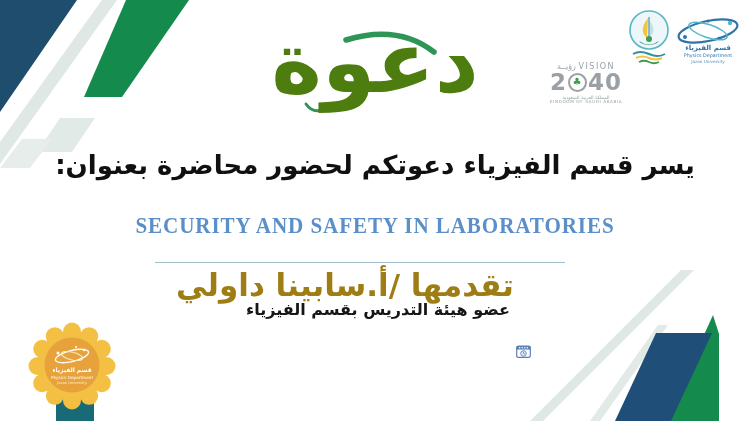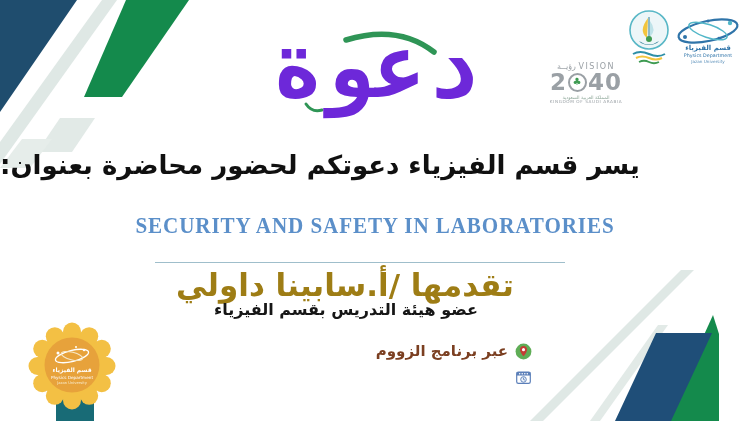--- a/index.html
+++ b/index.html
@@ -1,39 +1,39 @@
 <!DOCTYPE html>
 <html lang="ar"><head>
 <meta charset="utf-8">
 <style>
   html,body{margin:0;padding:0;background:#fff;}
   .canvas{position:relative;width:750px;height:421px;background:#ffffff;overflow:hidden;
           font-family:"DejaVu Sans",sans-serif;}
   .decor{position:absolute;inset:0;z-index:0;pointer-events:none;}
 
   
-  .callig{position:absolute;top:14px;left:0;width:100%;height:120px;text-align:center;
-          line-height:120px;font-size:86px;font-weight:bold;color:#6d28d9;z-index:1;font-family:Liberation Mono, monospace;}
+  .callig{position:absolute;top:2px;left:0;width:100%;height:120px;text-align:center;
+          line-height:120px;font-size:86px;font-weight:bold;color:#4d7c0f;z-index:1;}
 
   
-  .heading{position:absolute;top:150px;left:0;width:100%;text-align:left;direction:rtl;
+  .heading{position:absolute;top:150px;left:0;width:100%;text-align:center;direction:rtl;
            font-size:26px;font-weight:bold;color:#101010;z-index:1;}
 
   
   .entitle{position:absolute;top:212px;left:0;width:100%;text-align:center;
            font-family:"Liberation Serif",serif;font-weight:bold;font-size:24px;
            letter-spacing:1px;color:#5B8FC9;transform:scaleX(.88);transform-origin:center;z-index:1;}
 
   .divider{position:absolute;top:262px;left:155px;width:410px;height:0;
            border-top:1.5px solid #9FBECB;z-index:1;}
 
   .presenter{position:absolute;top:267px;left:0;width:690px;text-align:center;direction:rtl;
              font-size:31px;font-weight:bold;color:#9E7D15;z-index:1;}
   .role{position:absolute;top:300px;left:0;width:692px;text-align:center;direction:rtl;
-        font-size:16px;font-weight:bold;color:#161616;z-index:1;}
+        font-size:16px;font-weight:bold;color:#161616;z-index:1;padding-left:32px;}
 
   
   .details{position:absolute;top:341px;right:218px;direction:rtl;z-index:1;}
   .drow{display:flex;align-items:center;gap:7px;margin-bottom:6px;height:20px;
         font-size:15px;font-weight:bold;color:#7B3F21;white-space:nowrap;}
   .dicon{width:17px;height:17px;flex:0 0 17px;display:inline-block;}
 
   
   .vision{position:absolute;top:14px;left:543px;width:86px;text-align:center;
           color:#9AA0A5;z-index:1;line-height:1.15;margin-top:48px;}
@@ -120,28 +120,20 @@
   <div class="entitle">SECURITY AND SAFETY IN LABORATORIES</div>
 
   <div class="divider"></div>
 
   <div class="presenter">تقدمها /أ.سابينا داولي</div>
   <div class="role">عضو هيئة التدريس بقسم الفيزياء</div>
 
   <div class="details">
     <div class="drow">
       <svg class="dicon" viewBox="0 0 20 20">
-        <circle cx="10" cy="10" r="9.3" fill="#5FAD56"></circle>
-        <path d="M10 3.5 C7.4 3.5 5.8 5.4 5.8 7.8 C5.8 10.8 10 15.5 10 15.5 C10 15.5 14.2 10.8 14.2 7.8 C14.2 5.4 12.6 3.5 10 3.5 Z" fill="#C43C35"></path>
-        <circle cx="10" cy="7.8" r="1.8" fill="#fff"></circle>
-      </svg>
-      <span>عبر برنامج الزووم</span>
-    </div>
-    <div class="drow">
-      <svg class="dicon" viewBox="0 0 20 20">
         <rect x="2" y="3.5" width="16" height="13.5" rx="2" fill="#fff" stroke="#5B7FB9" stroke-width="1.4"></rect>
         <path d="M2 3.5 h16 v4.2 h-16 z" fill="#5B7FB9"></path>
         <circle cx="5.5" cy="5.6" r=".9" fill="#fff"></circle>
           <circle cx="8.5" cy="5.6" r=".9" fill="#fff"></circle>
         <circle cx="11.5" cy="5.6" r=".9" fill="#fff"></circle>
           <circle cx="14.5" cy="5.6" r=".9" fill="#fff"></circle>
         <circle cx="10" cy="12.3" r="3.3" fill="#EAF0F8" stroke="#5B7FB9" stroke-width="1.1"></circle>
         <path d="M10 12.3 L10 10.2 M10 12.3 L11.7 13" stroke="#5B7FB9" stroke-width="1" fill="none"></path>
       </svg>
     </div>

